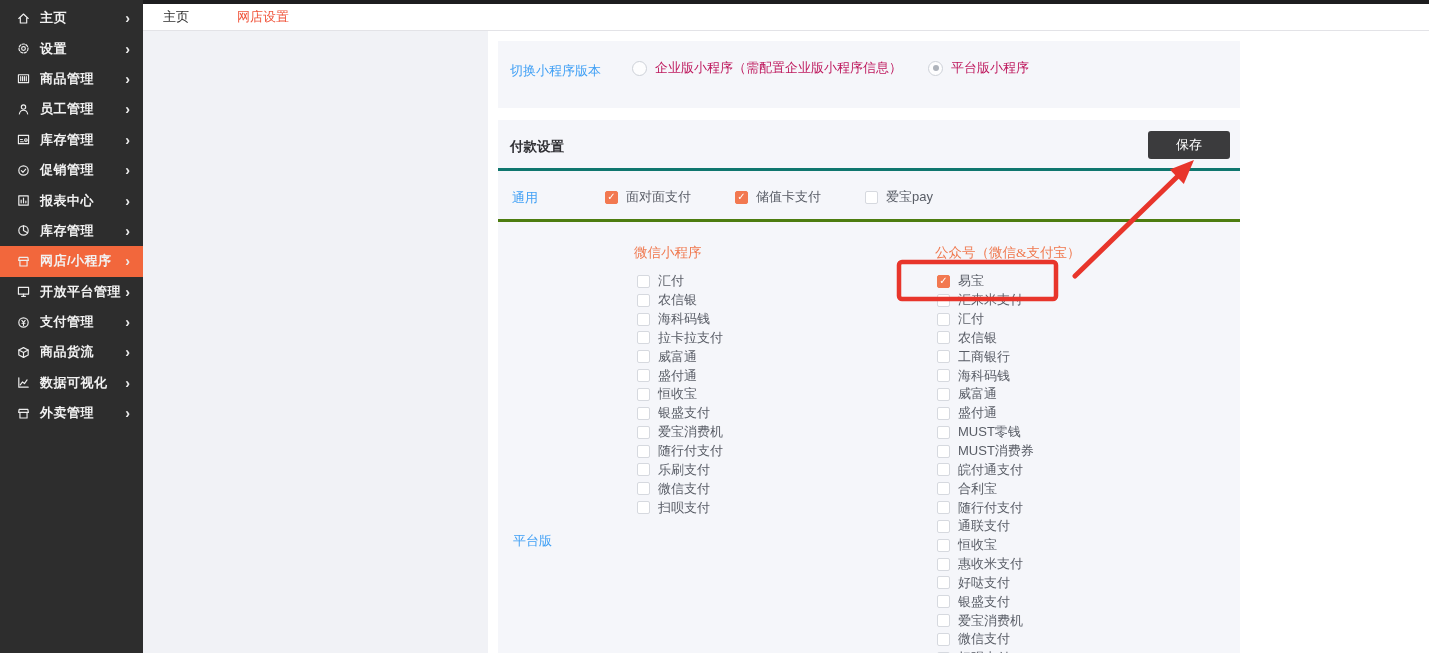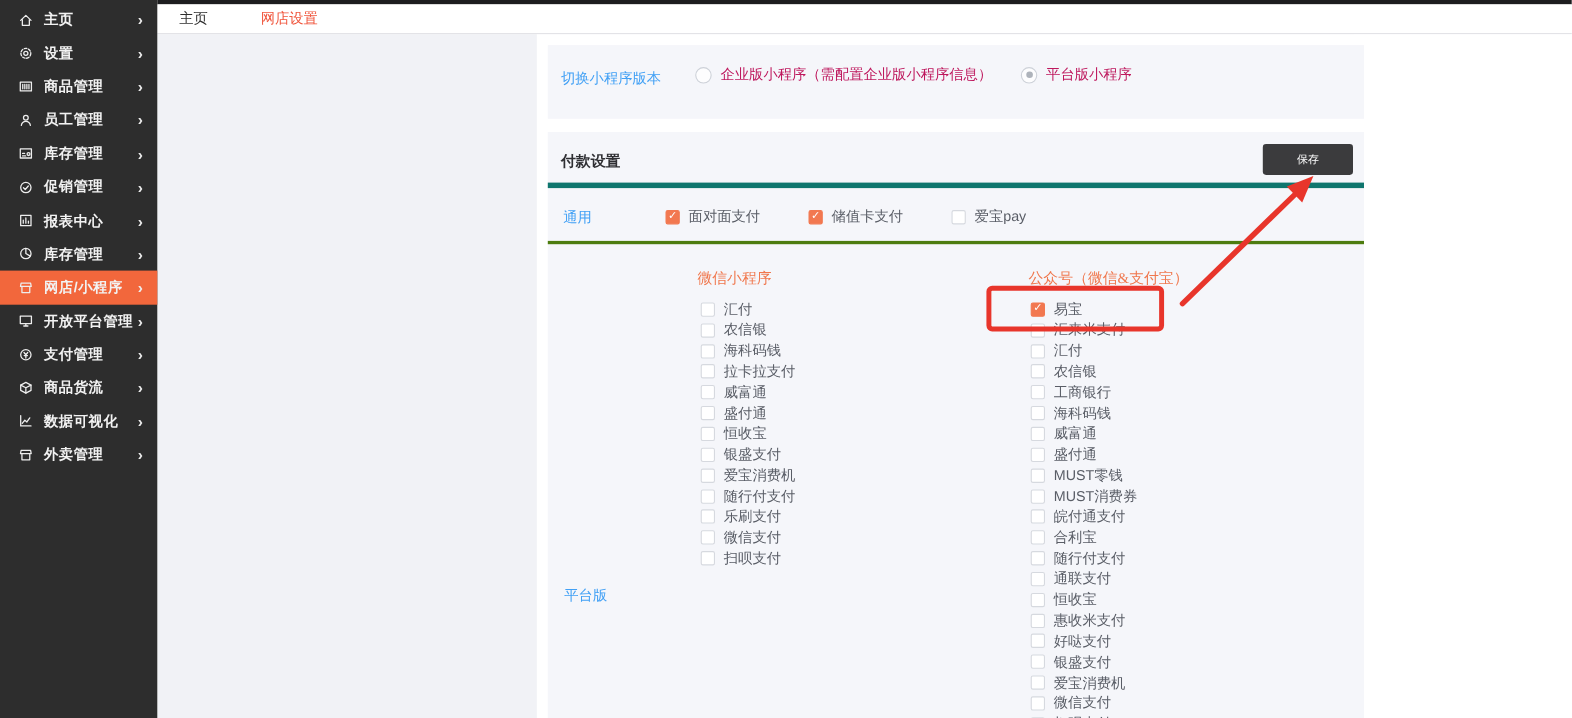--- a/index.html
+++ b/index.html
@@ -37,24 +37,24 @@
   .pv-label{position:absolute;left:12px;top:21px;font-size:13px;color:var(--blue);}
   .radio-group{position:absolute;left:134px;top:18px;display:flex;align-items:center;}
   .radio-item{display:flex;align-items:center;margin-right:26px;cursor:pointer;}
   .radio{width:13px;height:13px;border-radius:50%;border:1px solid #cdd1d8;background:#fdfdfe;
          margin-right:8px;position:relative;flex:none;}
   .radio.selected::after{content:"";position:absolute;left:3.5px;top:3.5px;width:6px;height:6px;
          border-radius:50%;background:#aeb3bb;}
   .radio-label{font-size:13px;color:#be185d;white-space:nowrap;}
 
   
-  .pp-header{position:absolute;left:0;top:0;width:100%;height:51px;border-bottom:5px solid #0f766e;box-sizing:border-box;}
+  .pp-header{position:absolute;left:0;top:0;width:100%;height:51px;border-bottom:3px solid #0f766e;box-sizing:border-box;}
   .pp-title{position:absolute;left:12px;top:18px;font-size:13.5px;font-weight:700;color:#2f2f33;}
   .save-btn{position:absolute;right:10px;top:11px;width:82px;height:28px;background:#3b3b3d;color:#fff;
-            font-size:10px;border:none;border-radius:3px;cursor:pointer;
+            font-size:13px;border:none;border-radius:3px;cursor:pointer;
             font-family:"Liberation Sans","DejaVu Sans",sans-serif;}
   .pp-general{position:absolute;left:0;top:51px;width:100%;height:51px;border-bottom:3px solid #4d7c0f;box-sizing:border-box;}
   .pg-label{position:absolute;left:14px;top:18px;font-size:13px;color:var(--blue);}
   .pg-opts{position:absolute;left:107px;top:17px;display:flex;}
   .pg-opts .cb{width:130px;}
 
   .cb{display:flex;align-items:center;cursor:pointer;box-sizing:border-box;}
   .box{width:13px;height:13px;border:1px solid #d6d9df;border-radius:2px;background:#fff;margin-right:8px;
        flex:none;display:flex;align-items:center;justify-content:center;font-size:10px;font-weight:700;
        color:#fff;line-height:1;box-sizing:border-box;}

